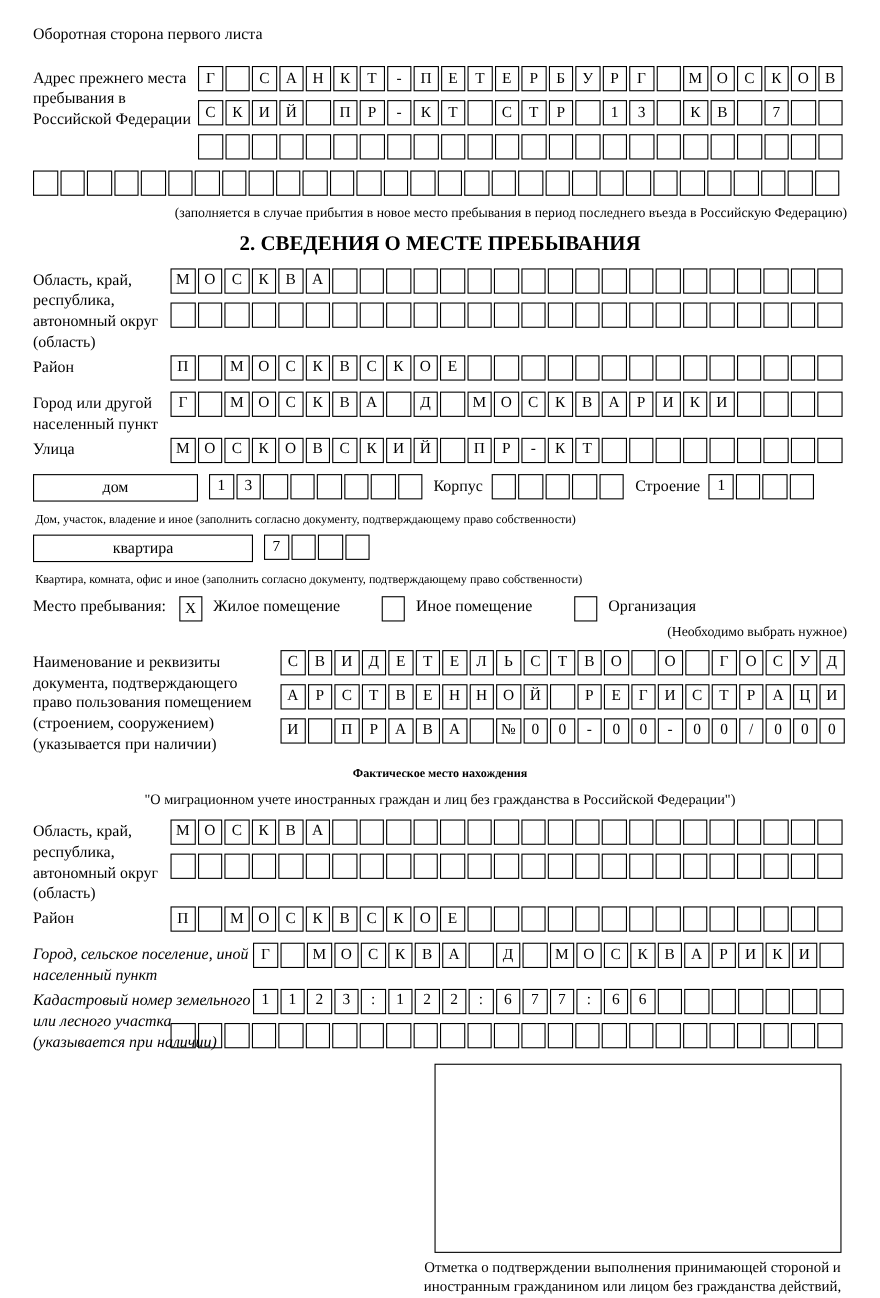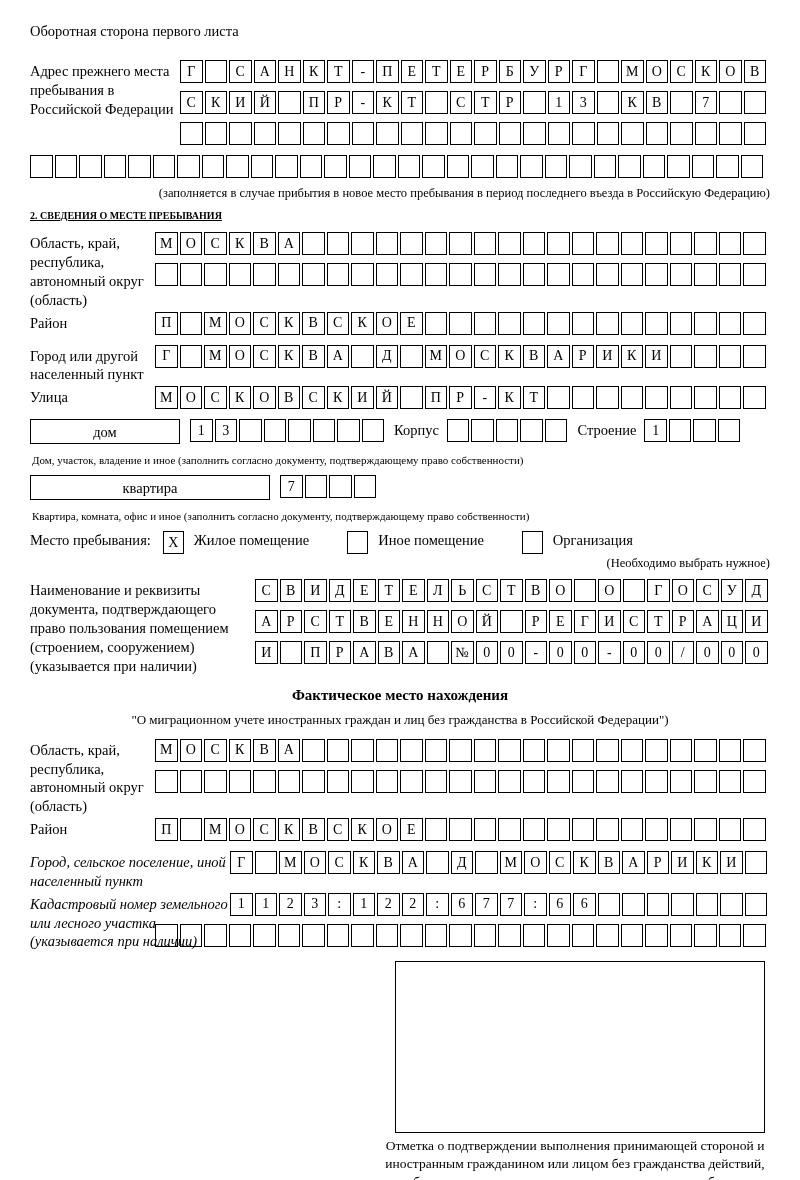--- a/index.html
+++ b/index.html
@@ -23,42 +23,42 @@
   .cells { display:flex; gap:2px; margin-bottom:8px; }
   .cell {
     flex:0 0 22.5px; width:22.5px; height:23px;
     border:1.5px solid #000;
     display:flex; align-items:center; justify-content:center;
     font-size:14px; line-height:1;
   }
 
   .note-center { text-align:right; font-size:12.5px; margin:2px 0 8px 0; }
   .note-left  { font-size:11px; margin:0 0 7px 2px; }
-  .sec-title  { text-align:left; font-weight:bold; font-size:10px; margin:6px 0 10px 0;text-decoration:underline; }
+  .sec-title  { text-align:center; font-weight:bold; font-size:19px; margin:6px 0 10px 0; }
 
   .house-row { display:flex; align-items:flex-start; margin-bottom:4px; }
   .type-cell {
     height:25px; border:1.5px solid #000;
     display:flex; align-items:center; justify-content:center;
     font-size:14.5px;
   }
   .dom-cell { width:150px; margin-right:10px; }
-  .kv-cell  { width:240px; margin-right:10px; }
+  .kv-cell  { width:200px; margin-right:10px; }
   .inline-label { font-size:14.5px; padding:2px 8px 0 10px; white-space:nowrap; }
 
   .stay-row { display:flex; align-items:flex-start; margin:4px 0 2px 0; }
   .stay-label { font-size:14.5px; margin-right:12px; }
   .chkbox {
     flex:0 0 21px; width:21px; height:23px; border:1.5px solid #000;
     display:inline-flex; align-items:center; justify-content:center;
     font-size:14px; margin-right:10px;
   }
   .opt-label { font-size:14.5px; margin-right:38px; }
 
-  .fact-title { text-align:center; font-weight:bold; font-size:15px; margin:10px 0 8px 0; }
+  .fact-title { text-align:center; font-weight:bold; font-size:11px; margin:10px 0 8px 0; }
   .fact-note { text-align:center; font-size:13px; }
   .fact-note-wrap { margin-bottom:10px; }
 
   .indent-fix { margin-left:-75px; }
 
   .stamp-box {
     margin-left:365px; width:370px; height:172px;
     border:1.6px solid #000; margin-top:6px;
   }
   .stamp-note {

